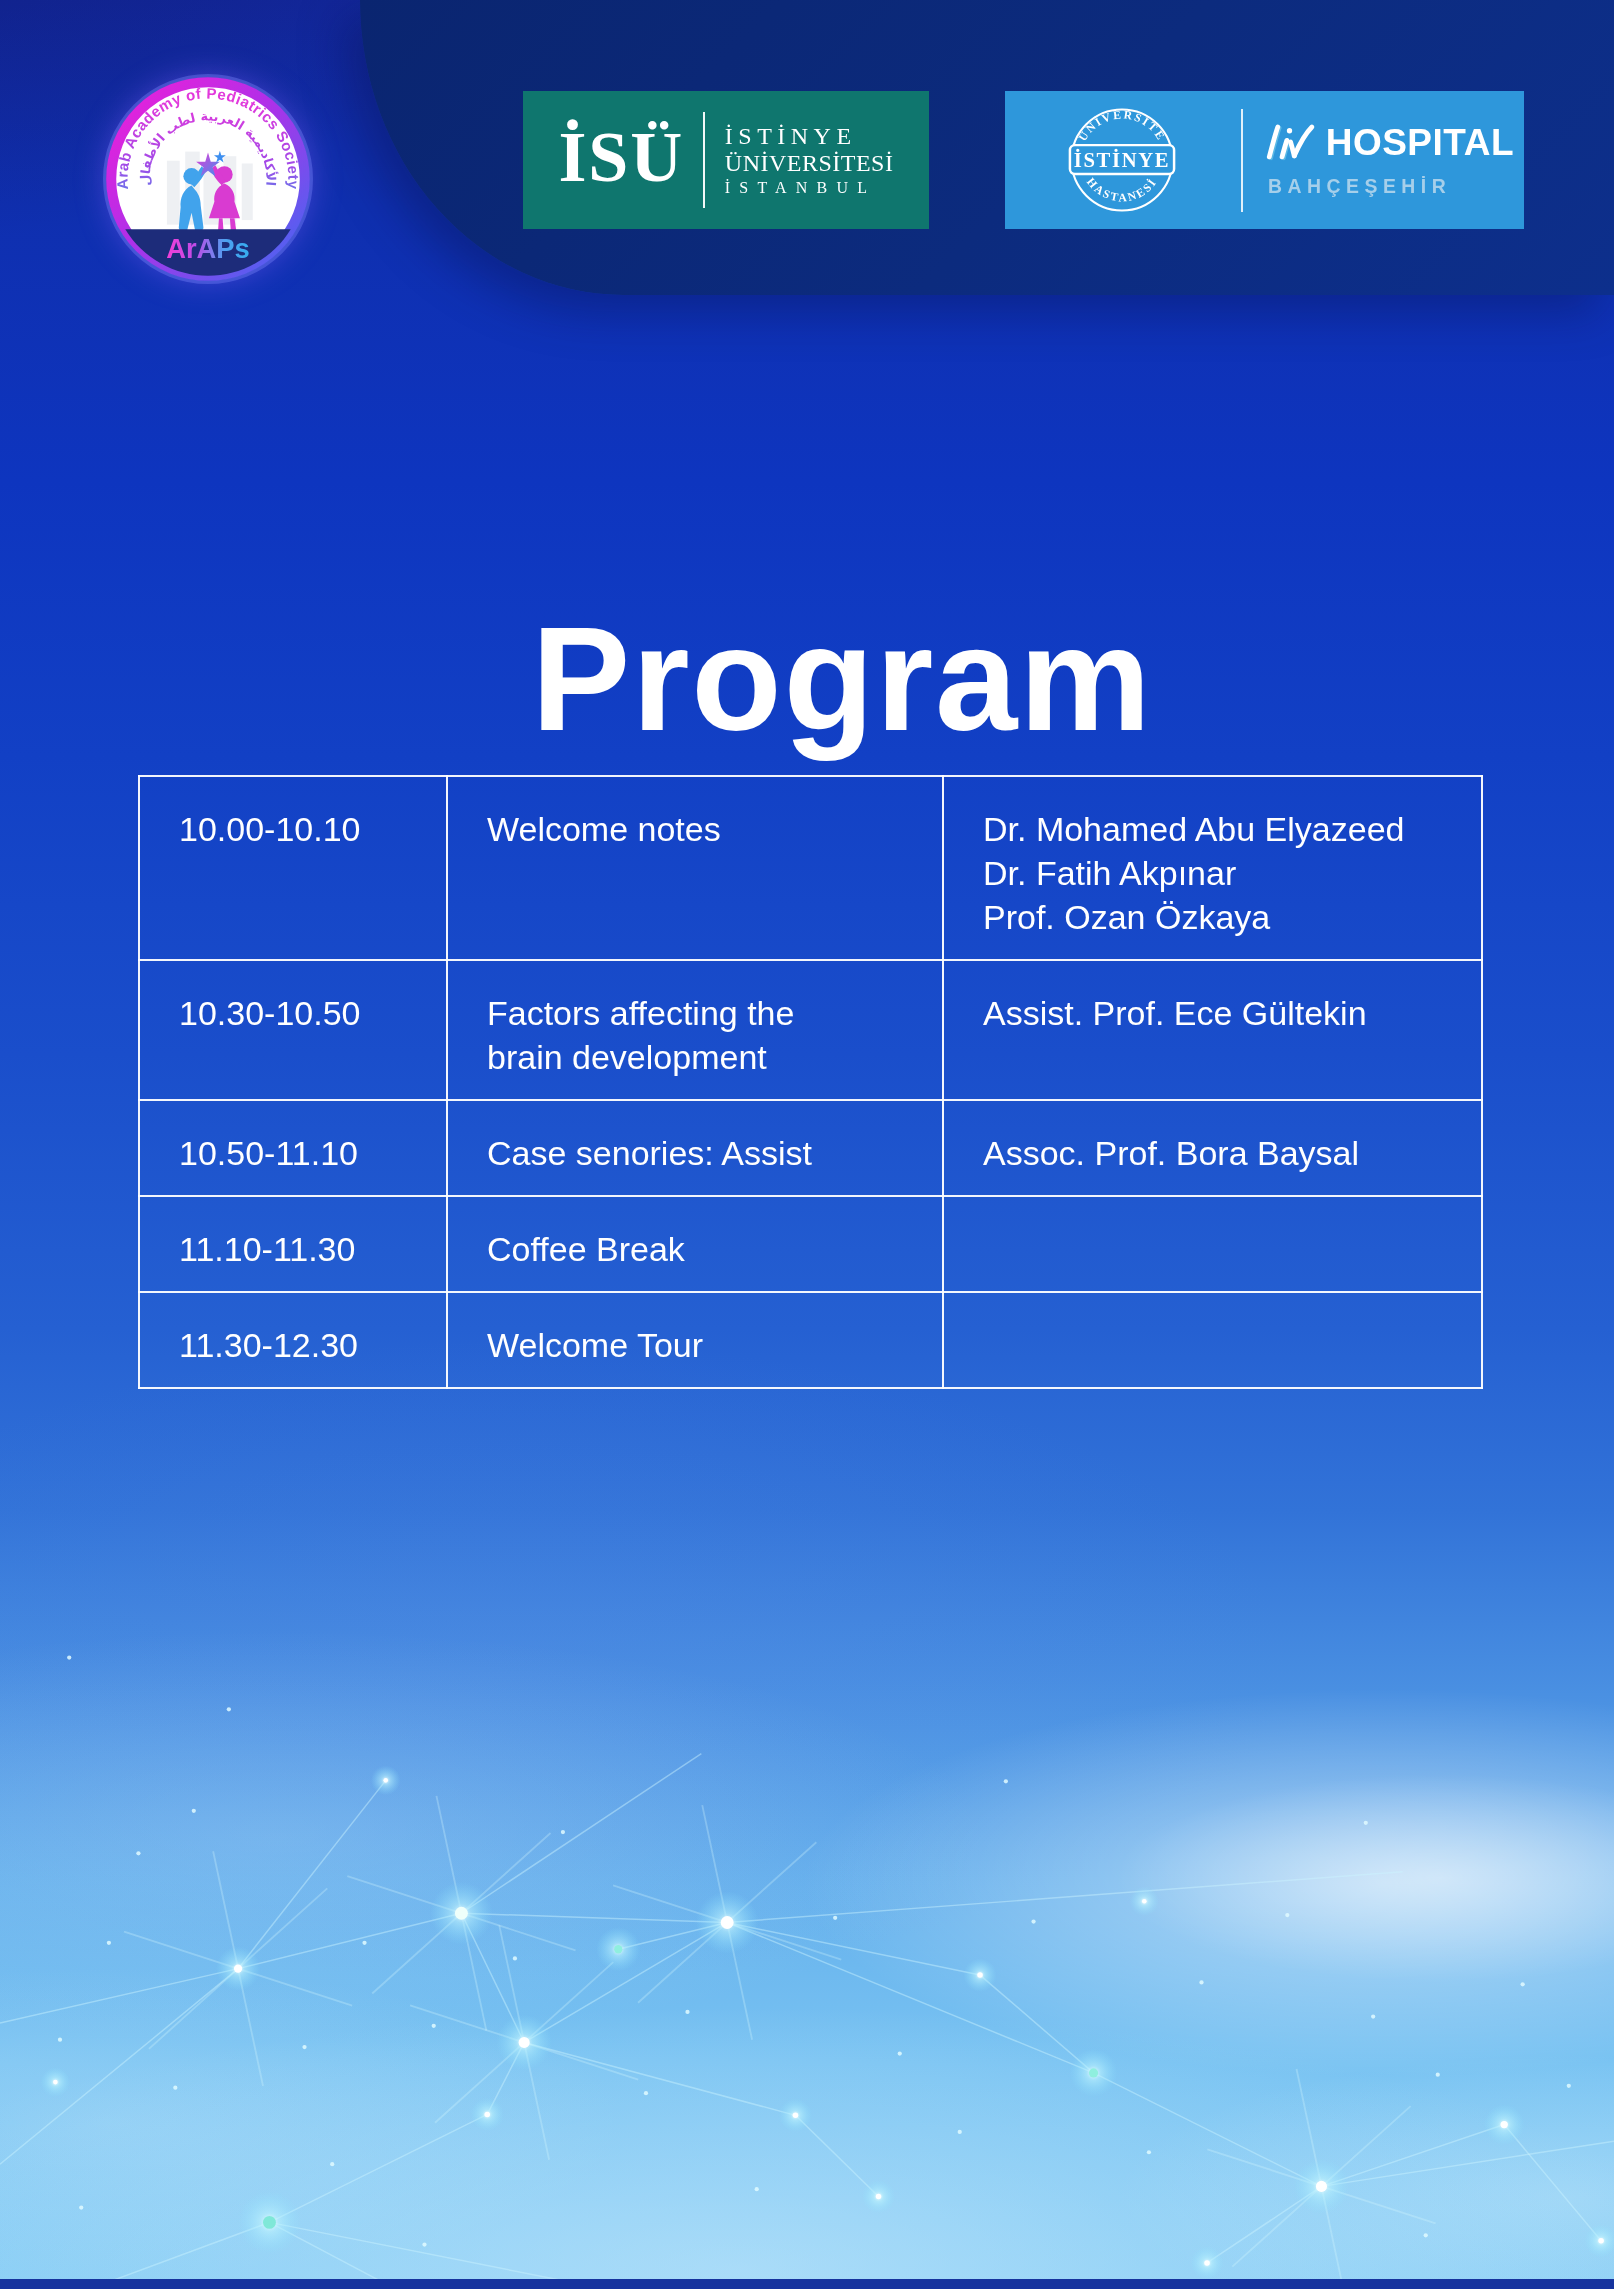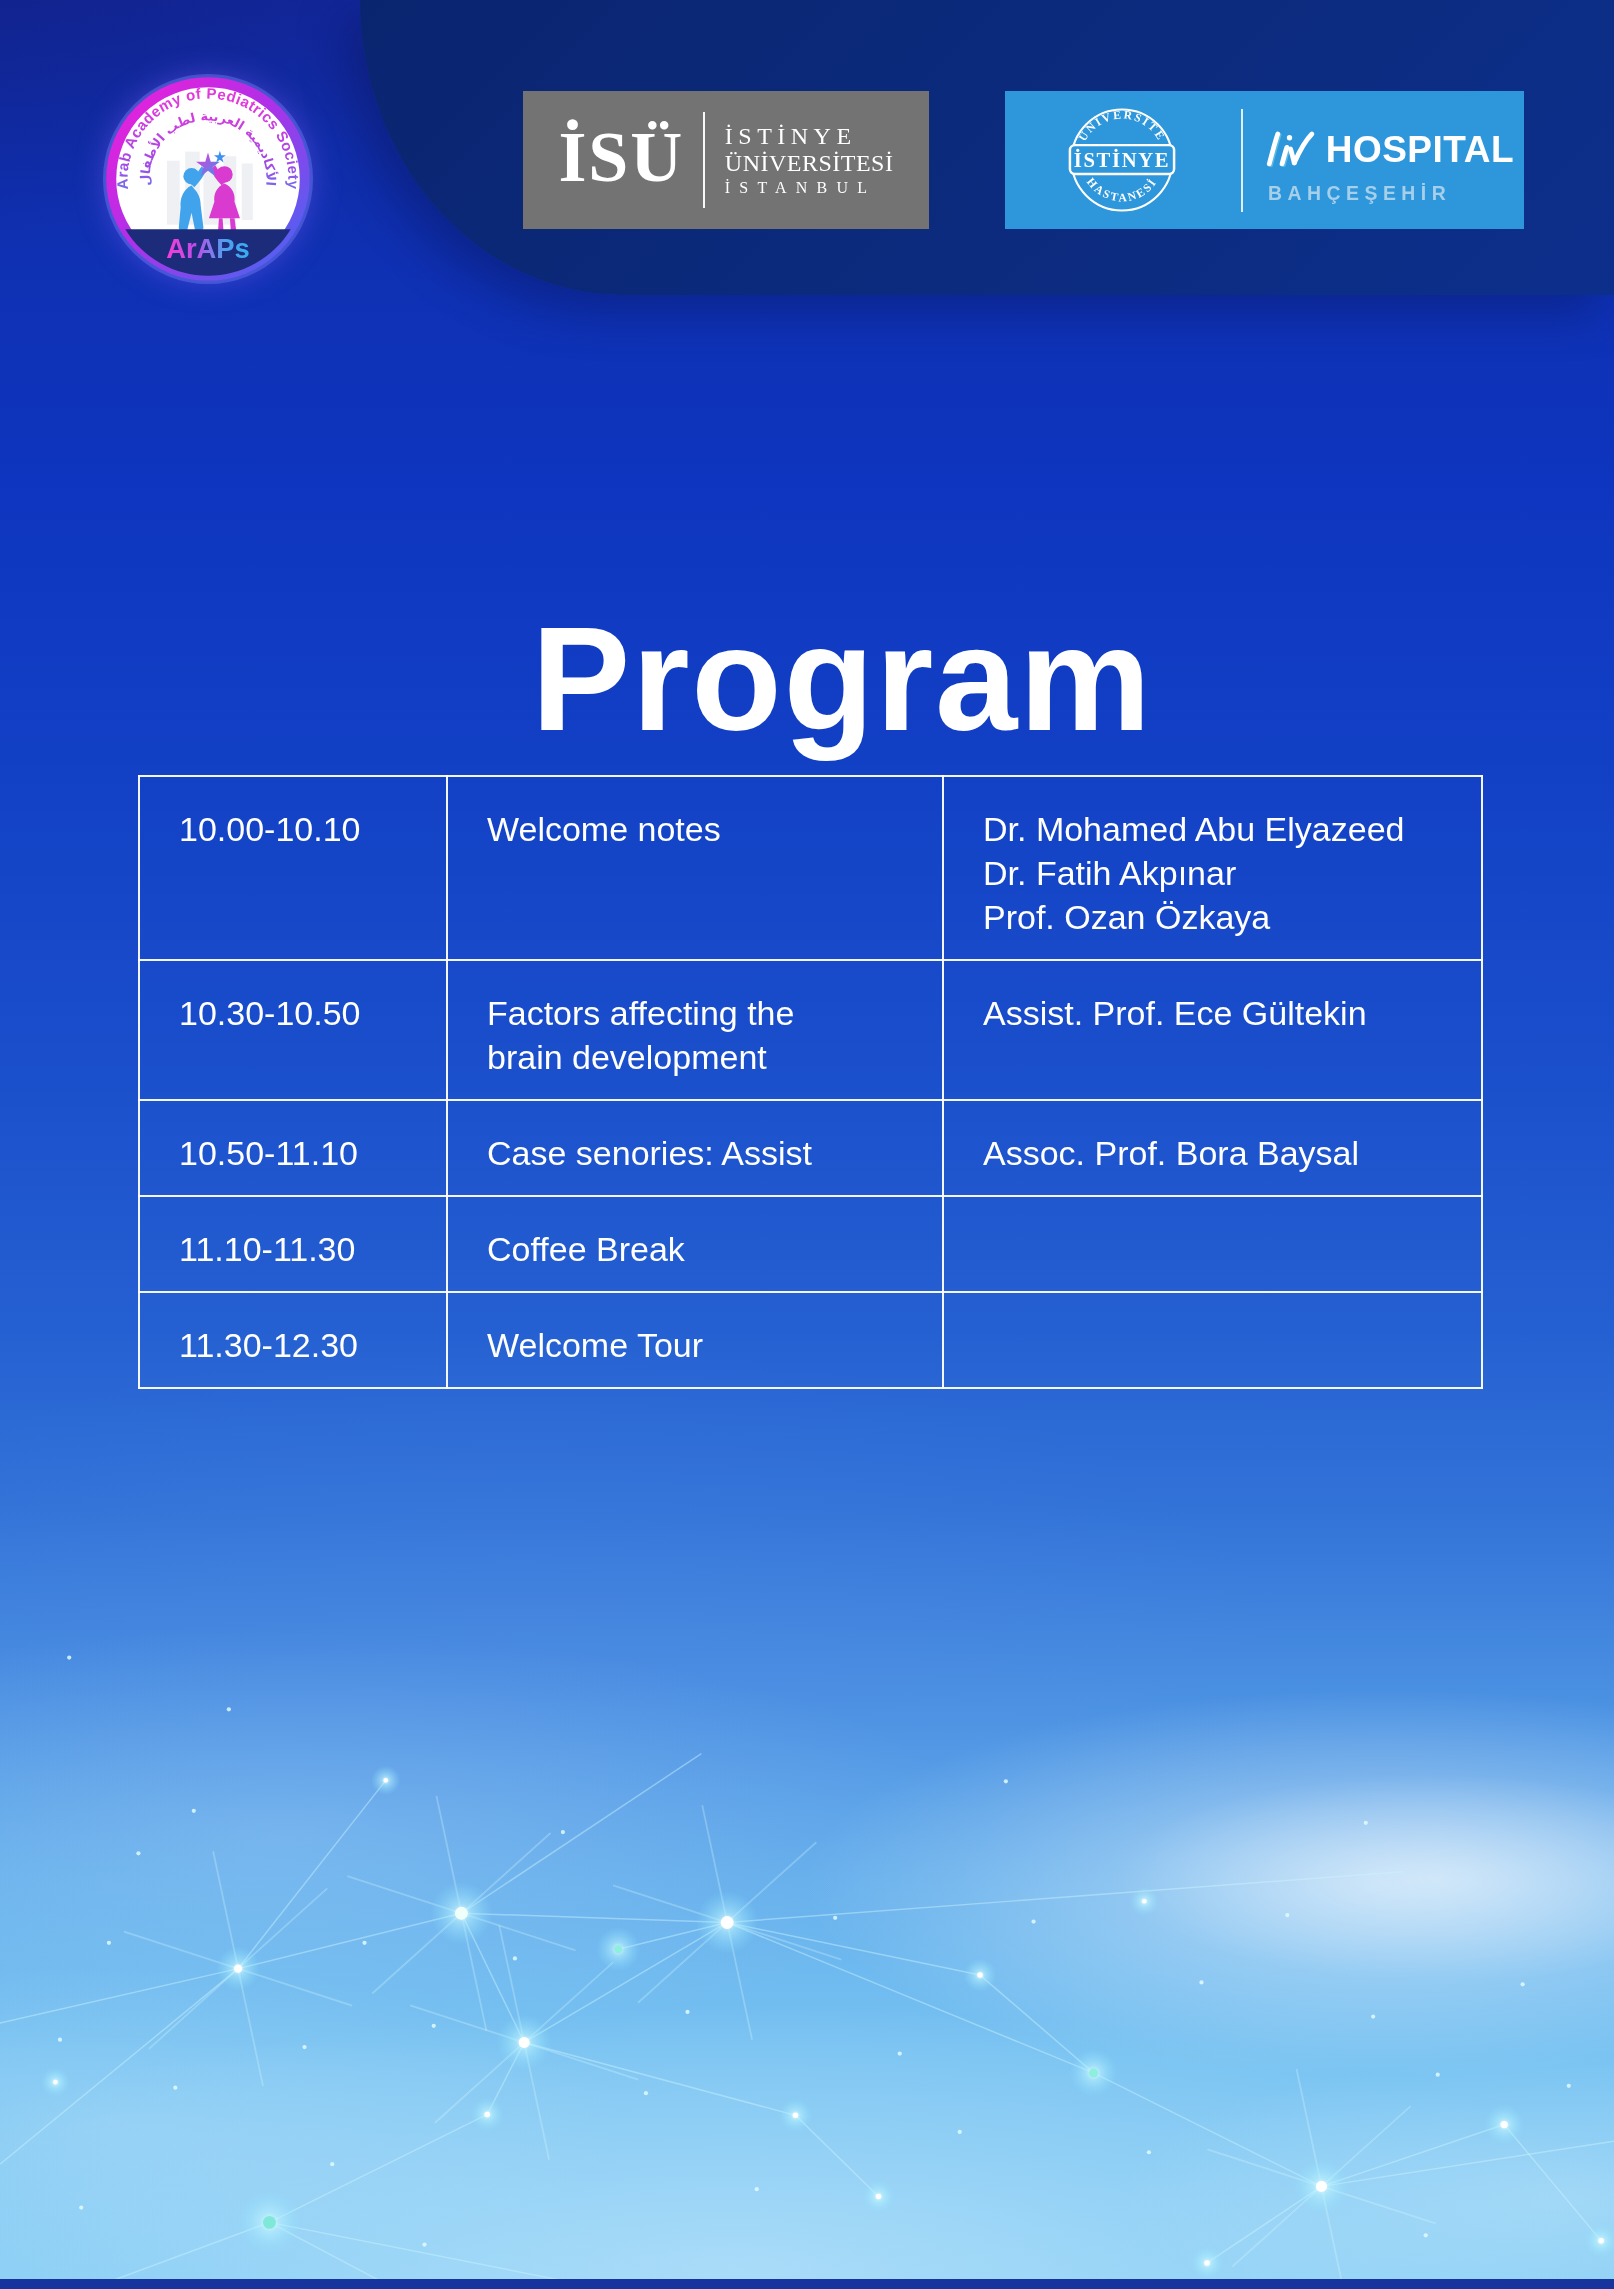--- a/index.html
+++ b/index.html
@@ -26,34 +26,34 @@
 
   
   .panel{position:absolute;top:0;left:360px;right:0;height:295px;
          background:linear-gradient(135deg,#0A2570 0%,#0C2B7E 55%,#0D2F8C 100%);
          border-bottom-left-radius:263px 295px;
          box-shadow:-16.6px 16.6px 46px rgba(5,15,70,.35);}
 
   .araps{position:absolute;left:103px;top:74px;width:210px;height:210px;
          filter:drop-shadow(0 0 14.8px rgba(130,90,255,.45));}
 
-  .isu{position:absolute;left:523px;top:91px;width:406px;height:138px;background:#737373;
+  .isu{position:absolute;left:523px;top:91px;width:406px;height:138px;background:#0f766e;
        display:flex;align-items:center;justify-content:center;}
   .isu-abbr{font-family:"Liberation Serif",serif;font-weight:600;font-size:72px;
             letter-spacing:1.8px;margin-right:18.5px;line-height:1;padding-bottom:5.5px;}
   .isu-div{width:2.3px;height:96px;background:#fff;margin-right:20px;opacity:.95;}
   .isu-text{font-family:"Liberation Serif",serif;line-height:1.12;}
   .isu-l1{font-size:24px;letter-spacing:5.5px;}
   .isu-l2{font-size:24px;letter-spacing:0.5px;}
   .isu-l3{font-size:16px;letter-spacing:9.2px;margin-top:3px;}
 
   .liv{position:absolute;left:1005px;top:91px;width:519px;height:138px;background:#2E97DB;}
   .liv-seal{position:absolute;left:55px;top:7.4px;}
   .liv-div{position:absolute;left:236px;top:17.5px;width:1.8px;height:103px;background:rgba(255,255,255,.85);}
-  .liv-right{position:absolute;left:260px;top:26px;width:249px;}
+  .liv-right{position:absolute;left:260px;top:19px;width:249px;}
   .liv-row{display:flex;align-items:flex-end;}
   .liv-hospital{font-size:37px;font-weight:700;letter-spacing:0.5px;margin-left:7.4px;margin-bottom:11px;}
   .liv-branch{font-size:19.4px;font-weight:700;letter-spacing:5.5px;color:#A6CFEA;margin-top:0px;margin-left:3px;}
 
   
   .title{position:absolute;top:506px;left:0;width:100%;text-align:center;
          font-size:148px;font-weight:700;letter-spacing:1.8px;line-height:1;margin-left:35px;}
 
   
   table.schedule{position:absolute;left:138px;top:775px;width:1343px;

